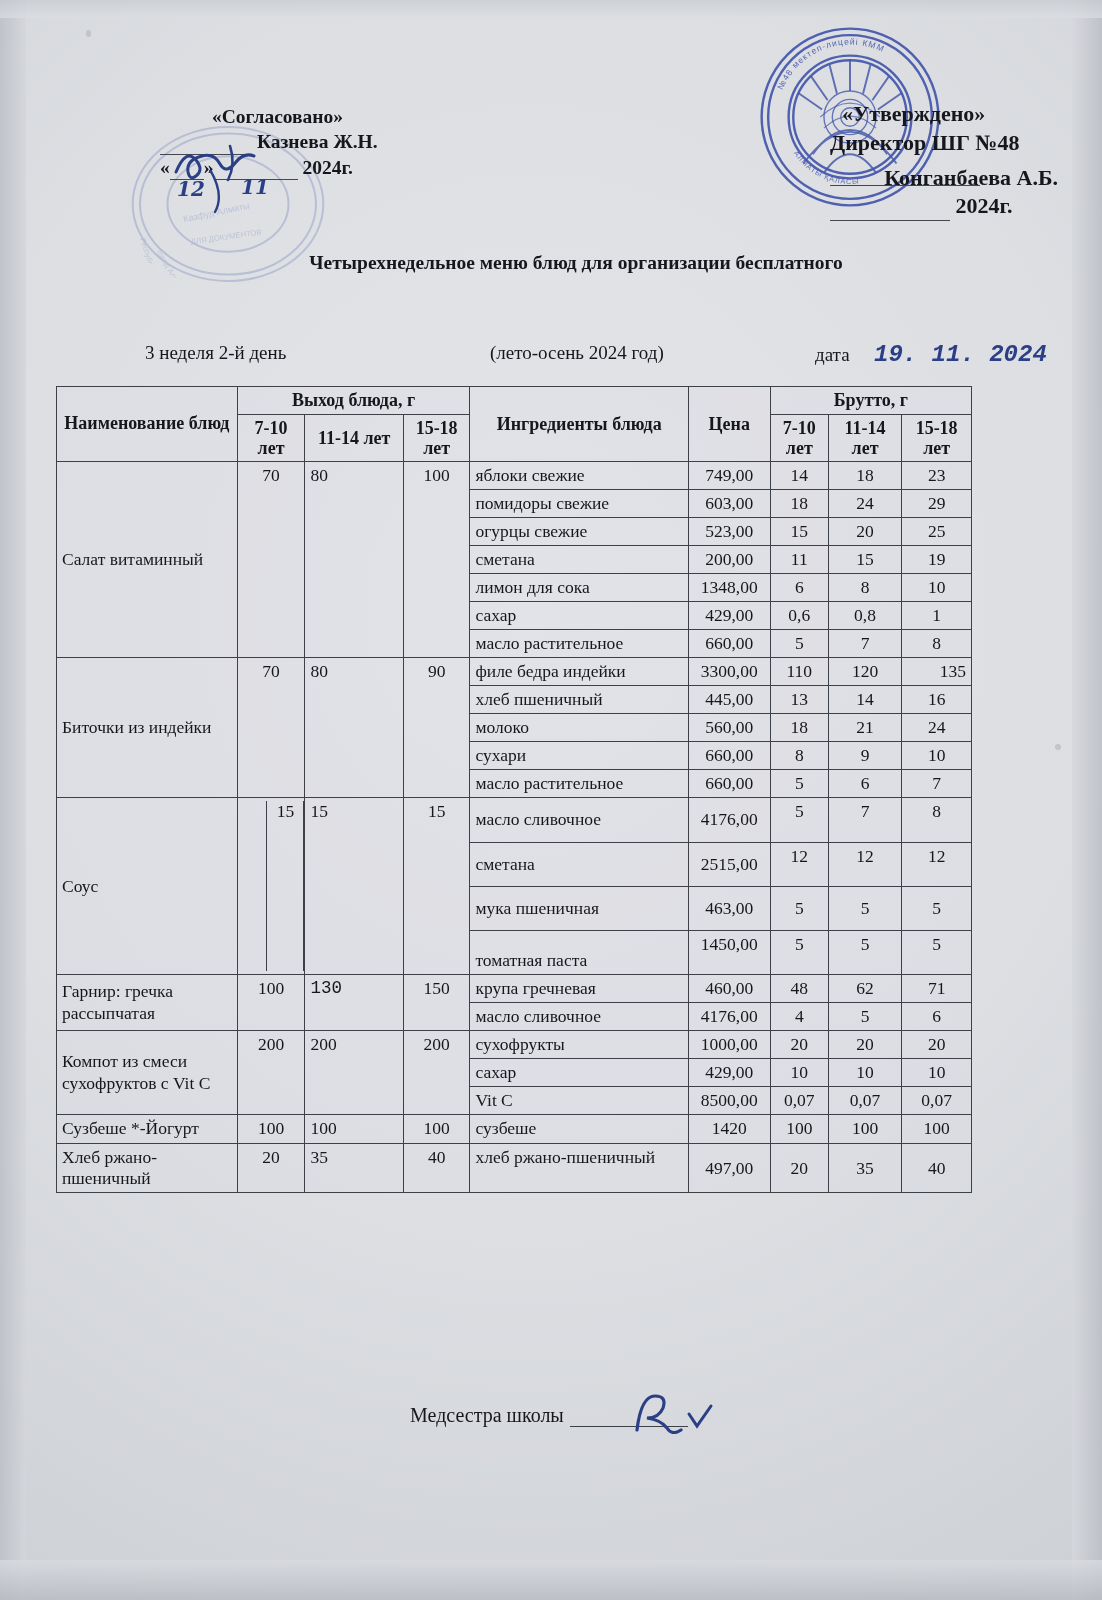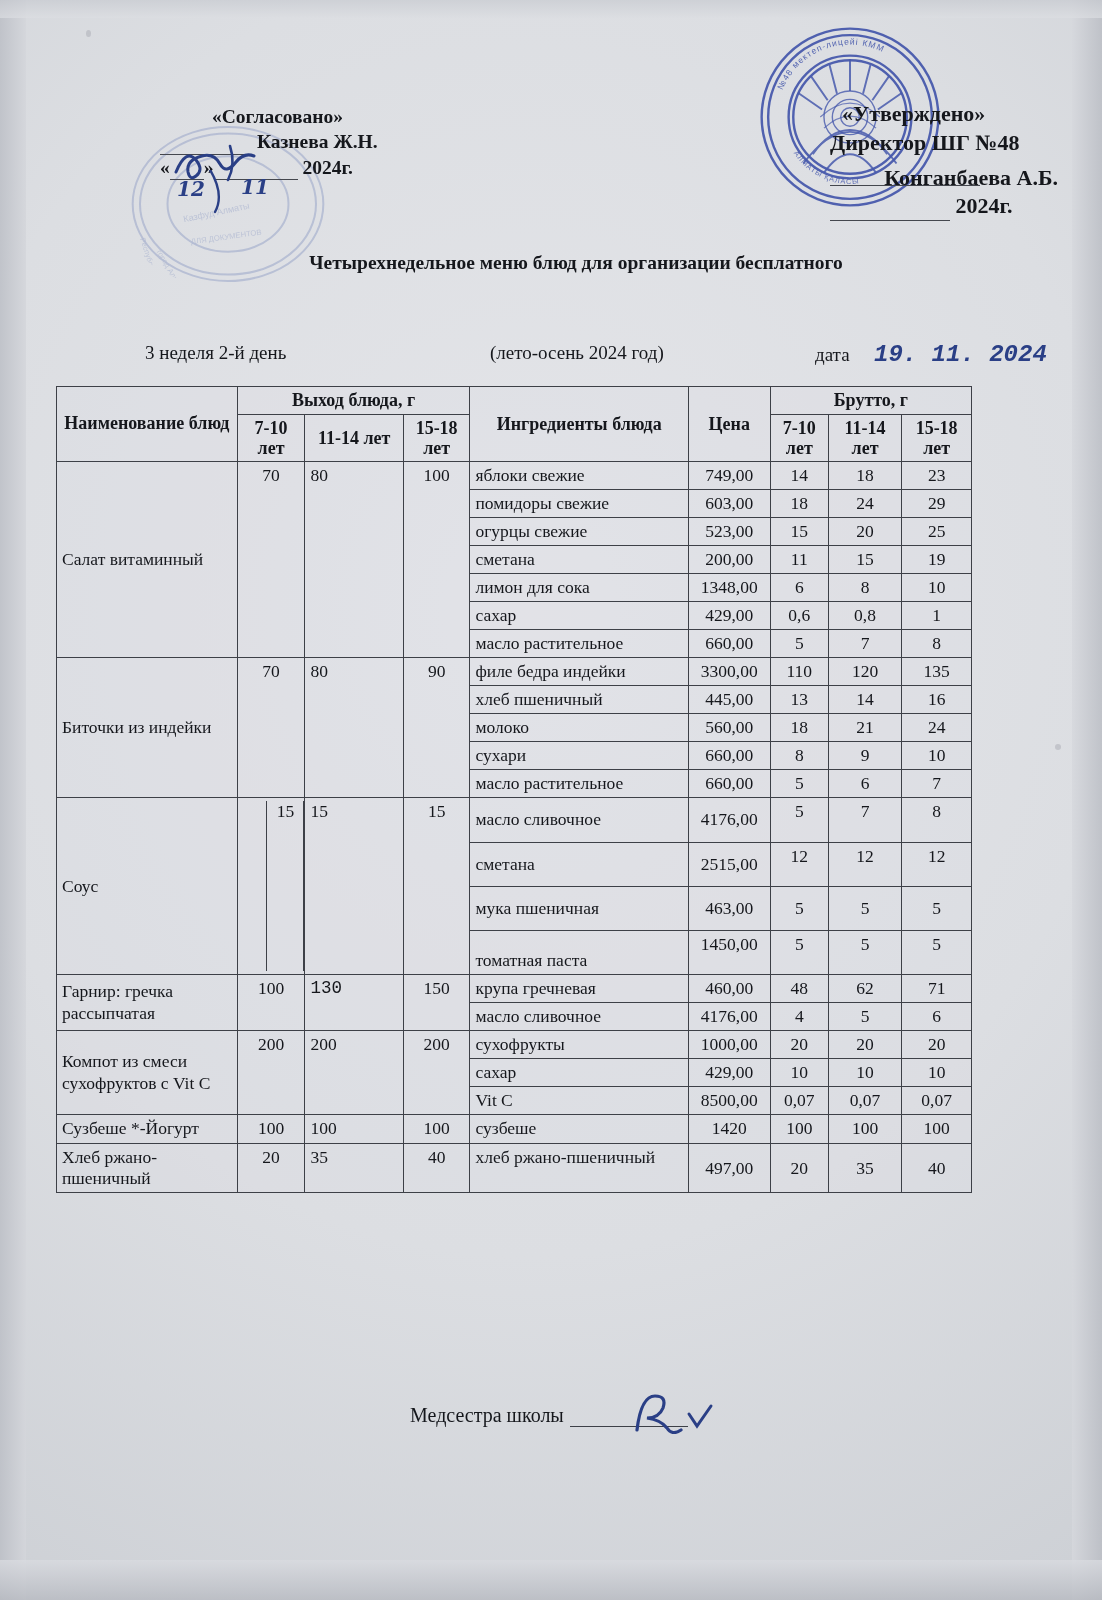--- a/index.html
+++ b/index.html
@@ -275,21 +275,21 @@
 
     <tr>
       <td class="c-name" rowspan="5">Биточки из индейки</td>
       <td class="c-a" rowspan="5" style="vertical-align:top;">70</td>
       <td class="c-b" rowspan="5" style="vertical-align:top;">80</td>
       <td class="c-c" rowspan="5" style="vertical-align:top;">90</td>
       <td class="c-ing">филе бедра индейки</td>
       <td class="c-price" style="word-break:break-all;">3300,00</td>
       <td class="c-g1" style="vertical-align:top;">110</td>
       <td class="c-g2" style="vertical-align:top;">120</td>
-      <td class="c-g3" style="vertical-align:top;">135</td>
+      <td class="c-g3" style="vertical-align:top;text-align:right;">135</td>
     </tr>
     <tr>
       <td class="c-ing">хлеб пшеничный</td>
       <td class="c-price">445,00</td>
       <td class="c-g1">13</td>
       <td class="c-g2">14</td>
       <td class="c-g3">16</td>
     </tr>
     <tr>
       <td class="c-ing">молоко</td>

